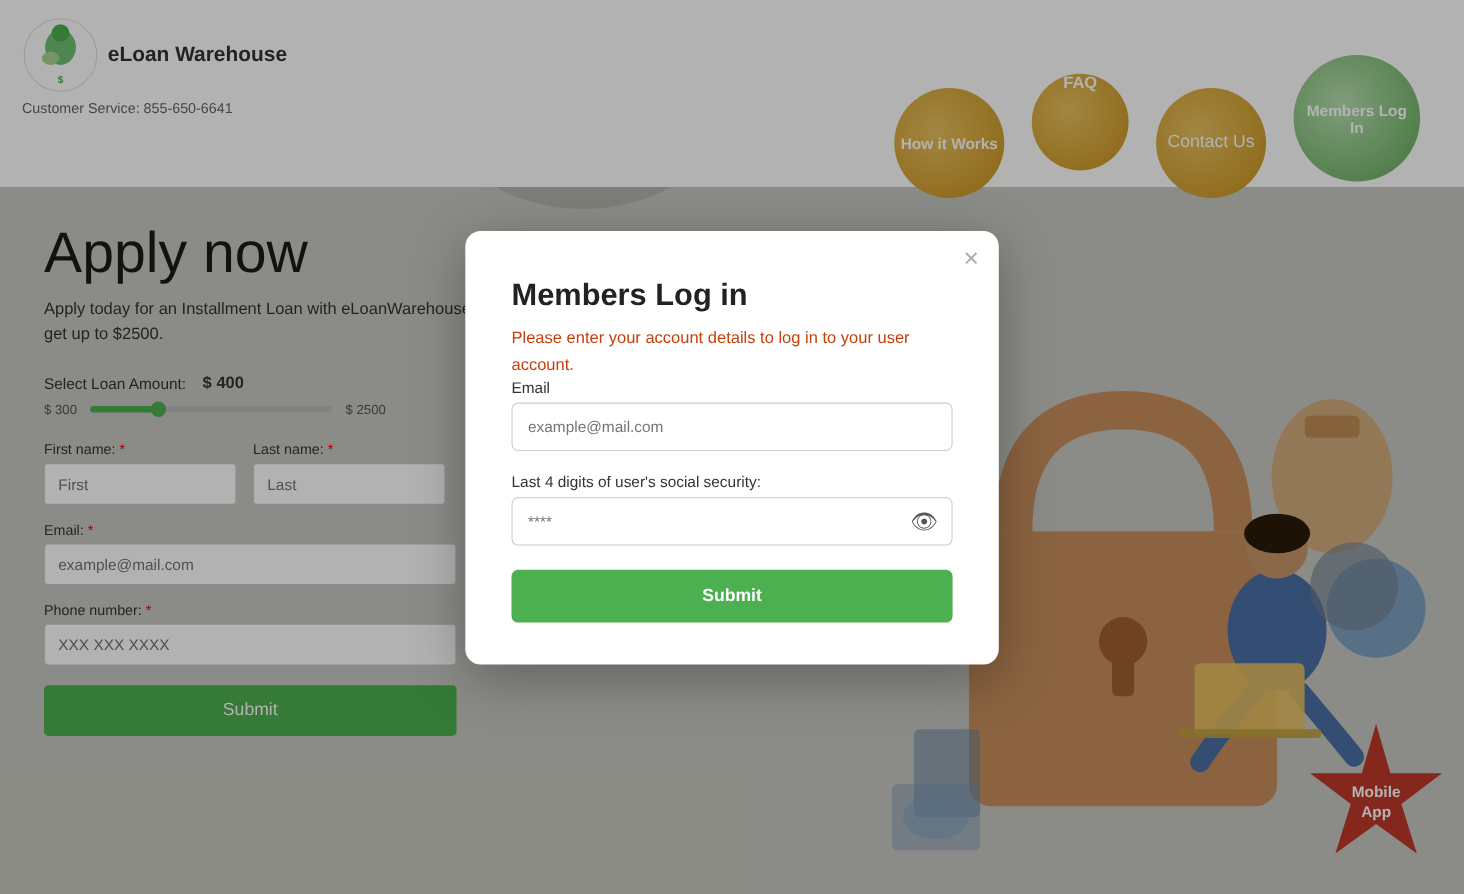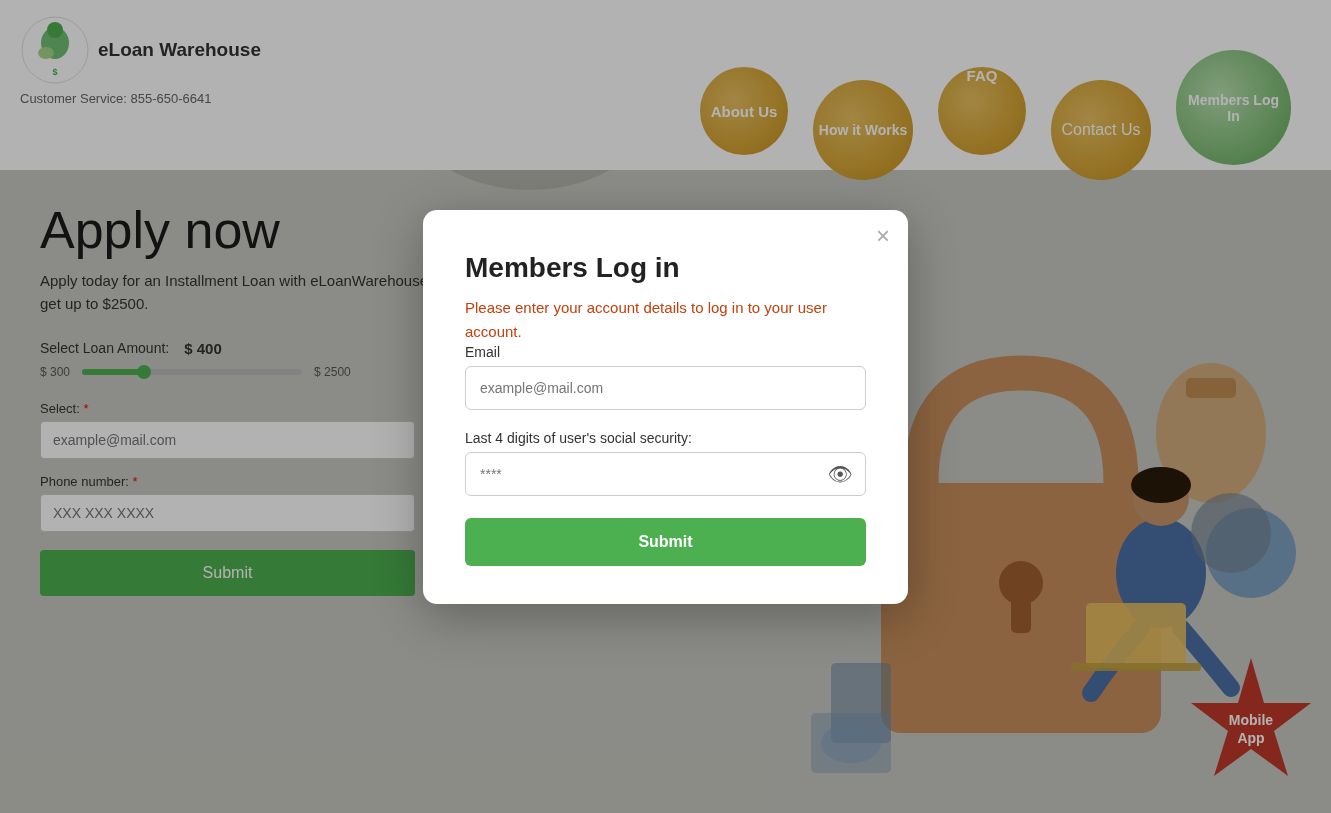--- a/index.html
+++ b/index.html
@@ -36,23 +36,20 @@
       <div style="font-size:19px;font-weight:bold;color:#333;line-height:1.2;">
         <span>eLoan</span>
         <span>Warehouse</span>
       </div>
     </div>
     <div style="font-size:13px;color:#666;margin-top:6px;">Customer Service: 855-650-6641</div>
   </div>
 
   <div style="flex:1;display:flex;align-items:flex-end;justify-content:flex-end;gap:25px;padding-bottom:0;padding-right:15px;height:170px;">
 
-    <div style="width:88px;height:88px;border-radius:50%;background:radial-gradient(circle at 38% 38%,#e8c060,#c8921a);display:flex;align-items:center;justify-content:center;text-align:center;color:#fff;font-size:15px;font-weight:bold;cursor:pointer;margin-bottom:30px;">
-      <span>About Us</span>
-    </div>
 
     <div style="width:100px;height:100px;border-radius:50%;background:radial-gradient(circle at 38% 38%,#e8c060,#c8921a);display:flex;align-items:center;justify-content:center;text-align:center;color:#fff;font-size:14px;font-weight:bold;cursor:pointer;margin-bottom:5px;padding:5px;">
       <span>How it Works</span>
     </div>
 
     <div style="width:88px;height:88px;border-radius:50%;background:radial-gradient(circle at 38% 38%,#e8c060,#c8921a);display:flex;align-items:flex-start;justify-content:center;text-align:center;color:#fff;font-size:15px;font-weight:bold;cursor:pointer;margin-bottom:30px;">
       <span>FAQ</span>
     </div>
 
     <div style="width:100px;height:100px;border-radius:50%;background:radial-gradient(circle at 38% 38%,#e8c060,#c8921a);display:flex;align-items:center;justify-content:center;text-align:left;color:#fff;font-size:16px;font-weight:normal;cursor:pointer;margin-bottom:5px;padding:5px;">
@@ -66,41 +63,57 @@
   </div>
 </div>
 
 <div style="position:absolute;top:170px;left:0;width:800px;height:643px;padding:30px 40px;z-index:5;">
 
   <h1 style="font-size:52px;font-weight:normal;color:#1a1a1a;margin-bottom:10px;">Apply now</h1>
 
   <p style="font-size:15px;color:#333;max-width:420px;margin-bottom:25px;line-height:1.5;">Apply today for an Installment Loan with eLoanWarehouse and get up to $2500.</p>
 
   
-  <div style="display:flex;gap:15px;margin-bottom:8px;margin-top:10px;">
+  <div style="display:flex;align-items:center;gap:15px;margin-bottom:8px;margin-top:10px;">
     <span style="font-size:14px;color:#333;">Select Loan Amount:</span>
     <span style="font-size:15px;font-weight:bold;color:#333;">$ 400</span>
   </div>
 
   
   <div style="display:flex;align-items:center;gap:12px;margin-bottom:22px;">
     <span style="font-size:12px;color:#555;">$ 300</span>
     <div style="position:relative;width:220px;height:6px;background:#bbb;border-radius:3px;">
       <div style="position:absolute;left:0;top:0;width:30%;height:100%;background:#4caf50;border-radius:3px;"></div>
       <div style="position:absolute;left:28%;top:50%;transform:translate(-50%,-50%);width:14px;height:14px;background:#4caf50;border-radius:50%;"></div>
     </div>
     <span style="font-size:12px;color:#555;">$ 2500</span>
   </div>
 
   
+  <div style="display:flex;gap:15px;margin-bottom:15px;">
+    <div style="display:flex;flex-direction:column;gap:5px;">
+      <label style="font-size:13px;color:#333;">
+        <span>First name:</span>
+        <span style="color:red;"> *</span>
+      </label>
+      <input type="text" style="width: 175px; padding: 10px 12px; border: 1px solid rgb(204, 204, 204); border-radius: 4px; font-size: 14px; color: rgb(153, 153, 153);" placeholder="First">
+    </div>
+    <div style="display:flex;flex-direction:column;gap:5px;">
+      <label style="font-size:13px;color:#333;">
+        <span>Last name:</span>
+        <span style="color:red;"> *</span>
+      </label>
+      <input type="text" style="width: 175px; padding: 10px 12px; border: 1px solid rgb(204, 204, 204); border-radius: 4px; font-size: 14px; color: rgb(153, 153, 153);" placeholder="Last">
+    </div>
+  </div>
 
   
   <div style="display:flex;flex-direction:column;gap:5px;margin-bottom:15px;">
     <label style="font-size:13px;color:#333;">
-      <span>Select:</span>
+      <span>Email:</span>
       <span style="color:red;"> *</span>
     </label>
     <input type="email" style="width: 375px; padding: 10px 12px; border: 1px solid rgb(204, 204, 204); border-radius: 4px; font-size: 14px; color: rgb(153, 153, 153);" placeholder="example@mail.com">
   </div>
 
   
   <div style="display:flex;flex-direction:column;gap:5px;margin-bottom:18px;">
     <label style="font-size:13px;color:#333;">
       <span>Phone number:</span>
       <span style="color:red;"> *</span>

